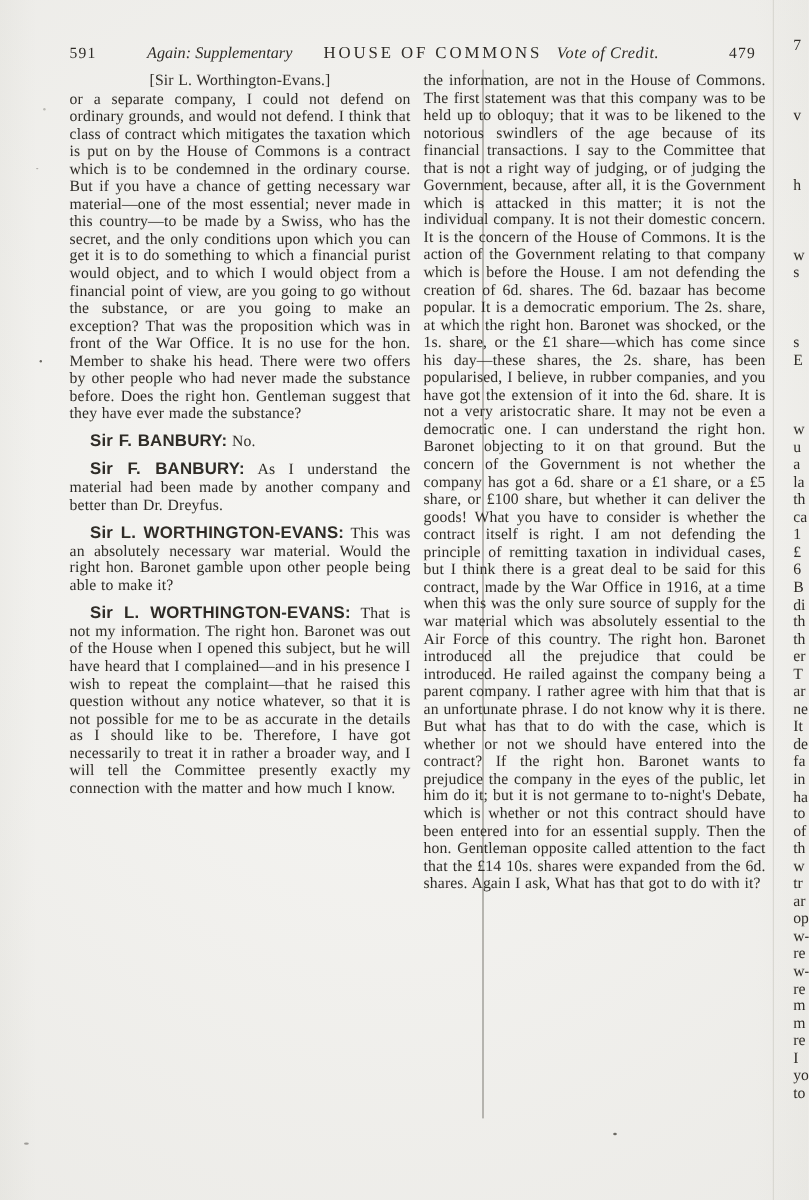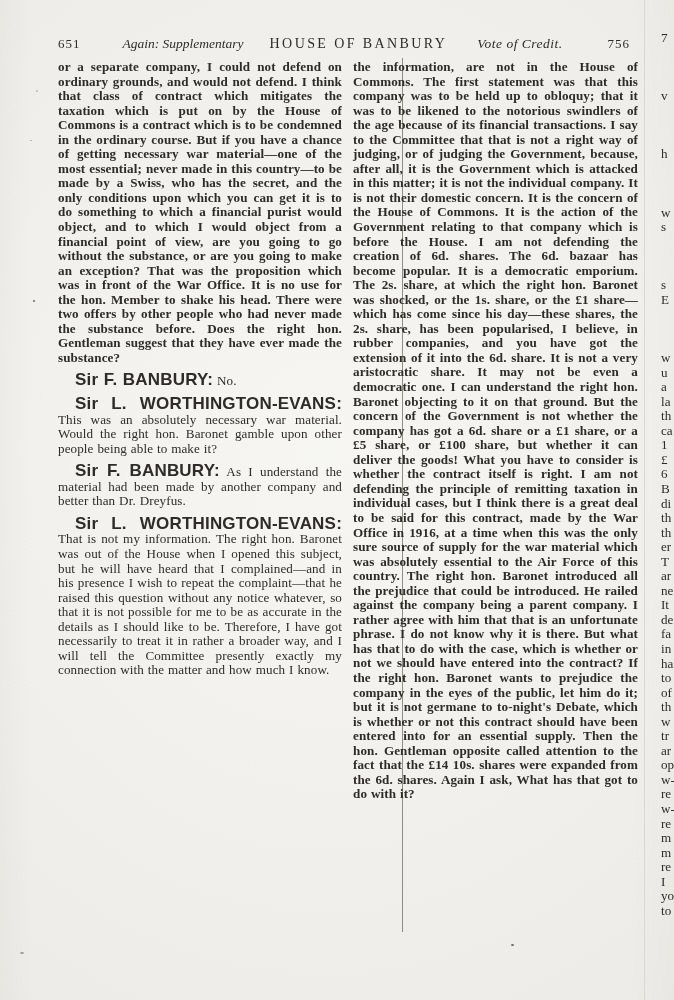--- a/index.html
+++ b/index.html
@@ -16,41 +16,41 @@
     color:#2f2c27;
   }
   header.running-head{
     position:absolute;top:36px;left:58px;width:572px;height:18px;
     font-size:13.5px;display:flex;align-items:baseline;white-space:nowrap;
   }
   .pg-no{font-size:13px;letter-spacing:1px;}
   .it{font-style:italic;}
   .head-left{margin-left:42px;}
   .head-center{margin-left:26px;letter-spacing:2.4px;font-size:14px;}
-  .head-right{margin-left:30px;letter-spacing:0.5px;}
+  .head-right{margin-left:12px;letter-spacing:0.5px;}
   .head-spacer{flex:1;}
   .cols{position:absolute;top:60px;left:58px;width:580px;}
   .col{
     position:absolute;top:0;width:284px;
     font-size:13.1px;line-height:14.55px;text-align:justify;
     letter-spacing:0.1px;word-spacing:0.5px;
   }
   .col.left{left:0;}
   .col.right{left:295px;width:285px;}
   .divider{
     position:absolute;left:344px;top:-2px;width:1px;height:874px;
     background:#8f8d86;
   }
   .cont-header{text-align:center;text-indent:0;margin:0 0 1px 0;}
   p{margin:0;}
   p.speech{margin-top:8px;text-indent:17px;}
-  p.noindent{text-indent:0;margin-top:0;font-weight:bold;}
+  p.noindent{text-indent:0;margin-top:0;}
   .speaker{
     font-family:"Liberation Sans","DejaVu Sans",sans-serif;
-    font-weight:bold;font-size:17px;letter-spacing:0.2px;
+    font-weight:bold;font-size:14px;letter-spacing:0.2px;
   }
   .gutter-line{
     position:absolute;left:644px;top:0;width:1px;height:1000px;
     background:#d9d8d2;
   }
   .edge-fragments{
     position:absolute;left:661px;top:31px;width:13px;height:940px;
     overflow:hidden;white-space:pre;font-size:13.1px;line-height:14.55px;
     color:#2f2c27;text-align:left;
   }
@@ -60,39 +60,40 @@
   .speck.s3{left:511px;top:944px;width:3px;height:2px;}
   .speck.s4{left:20px;top:952px;width:4px;height:2px;opacity:.6;}
   .speck.s5{left:36px;top:90px;width:2px;height:2px;opacity:.4;}
 </style>
 </head>
 <body>
 
 <div class="page">
 
   <header class="running-head">
-    <span class="pg-no">651</span>
+    <span class="pg-no">591</span>
     <span class="it head-left">Again: Supplementary</span>
-    <span class="head-center">HOUSE OF BANBURY</span>
+    <span class="head-center">HOUSE OF COMMONS</span>
     <span class="it head-right">Vote of Credit.</span>
     <span class="head-spacer"></span>
-    <span class="pg-no">756</span>
+    <span class="pg-no">479</span>
   </header>
 
   <div class="cols">
 
     <div class="col left">
+      <div class="cont-header">[Sir L. Worthington-Evans.]</div>
 
       <p class="noindent"><span>or a separate company, I could not defend on ordinary grounds, and would not defend. I think that class of contract which mitigates the taxation which is put on by the House of Commons is a contract which is to be condemned in the ordinary course. But if you have a chance of getting necessary war material—one of the most essential; never made in this country—to be made by a Swiss, who has the secret, and the only conditions upon which you can get it is to do something to which a financial purist would object, and to which I would object from a financial point of view, are you going to go without the substance, or are you going to make an exception? That was the proposition which was in front of the War Office. It is no use for the hon. Member to shake his head. There were two offers by other people who had never made the substance before. Does the right hon. Gentleman suggest that they have ever made the substance?</span></p>
 
       <p class="speech"><span class="speaker">Sir F. BANBURY:</span> <span>No.</span></p>
 
+      <p class="speech"><span class="speaker">Sir F. BANBURY:</span> <span>As I understand the material had been made by another company and better than Dr. Dreyfus.</span></p>
+
       <p class="speech"><span class="speaker">Sir L. WORTHINGTON-EVANS:</span> <span>This was an absolutely necessary war material. Would the right hon. Baronet gamble upon other people being able to make it?</span></p>
-
-      <p class="speech"><span class="speaker">Sir F. BANBURY:</span> <span>As I understand the material had been made by another company and better than Dr. Dreyfus.</span></p>
 
       <p class="speech"><span class="speaker">Sir L. WORTHINGTON-EVANS:</span> <span>That is not my information. The right hon. Baronet was out of the House when I opened this subject, but he will have heard that I complained—and in his presence I wish to repeat the complaint—that he raised this question without any notice whatever, so that it is not possible for me to be as accurate in the details as I should like to be. Therefore, I have got necessarily to treat it in rather a broader way, and I will tell the Committee presently exactly my connection with the matter and how much I know.</span></p>
 
 
     </div>
 
     <div class="divider"></div>
 
     <div class="col right">
       <p class="noindent"><span>the information, are not in the House of Commons. The first statement was that this company was to be held up to obloquy; that it was to be likened to the notorious swindlers of the age because of its financial transactions. I say to the Committee that that is not a right way of judging, or of judging the Government, because, after all, it is the Government which is attacked in this matter; it is not the individual company. It is not their domestic concern. It is the concern of the House of Commons. It is the action of the Government relating to that company which is before the House. I am not defending the creation of 6d. shares. The 6d. bazaar has become popular. It is a democratic emporium. The 2s. share, at which the right hon. Baronet was shocked, or the 1s. share, or the £1 share—which has come since his day—these shares, the 2s. share, has been popularised, I believe, in rubber companies, and you have got the extension of it into the 6d. share. It is not a very aristocratic share. It may not be even a democratic one. I can understand the right hon. Baronet objecting to it on that ground. But the concern of the Government is not whether the company has got a 6d. share or a £1 share, or a £5 share, or £100 share, but whether it can deliver the goods! What you have to consider is whether the contract itself is right. I am not defending the principle of remitting taxation in individual cases, but I think there is a great deal to be said for this contract, made by the War Office in 1916, at a time when this was the only sure source of supply for the war material which was absolutely essential to the Air Force of this country. The right hon. Baronet introduced all the prejudice that could be introduced. He railed against the company being a parent company. I rather agree with him that that is an unfortunate phrase. I do not know why it is there. But what has that to do with the case, which is whether or not we should have entered into the contract? If the right hon. Baronet wants to prejudice the company in the eyes of the public, let him do it; but it is not germane to to-night's Debate, which is whether or not this contract should have been entered into for an essential supply. Then the hon. Gentleman opposite called attention to the fact that the £14 10s. shares were expanded from the 6d. shares. Again I ask, What has that got to do with it?</span></p>

